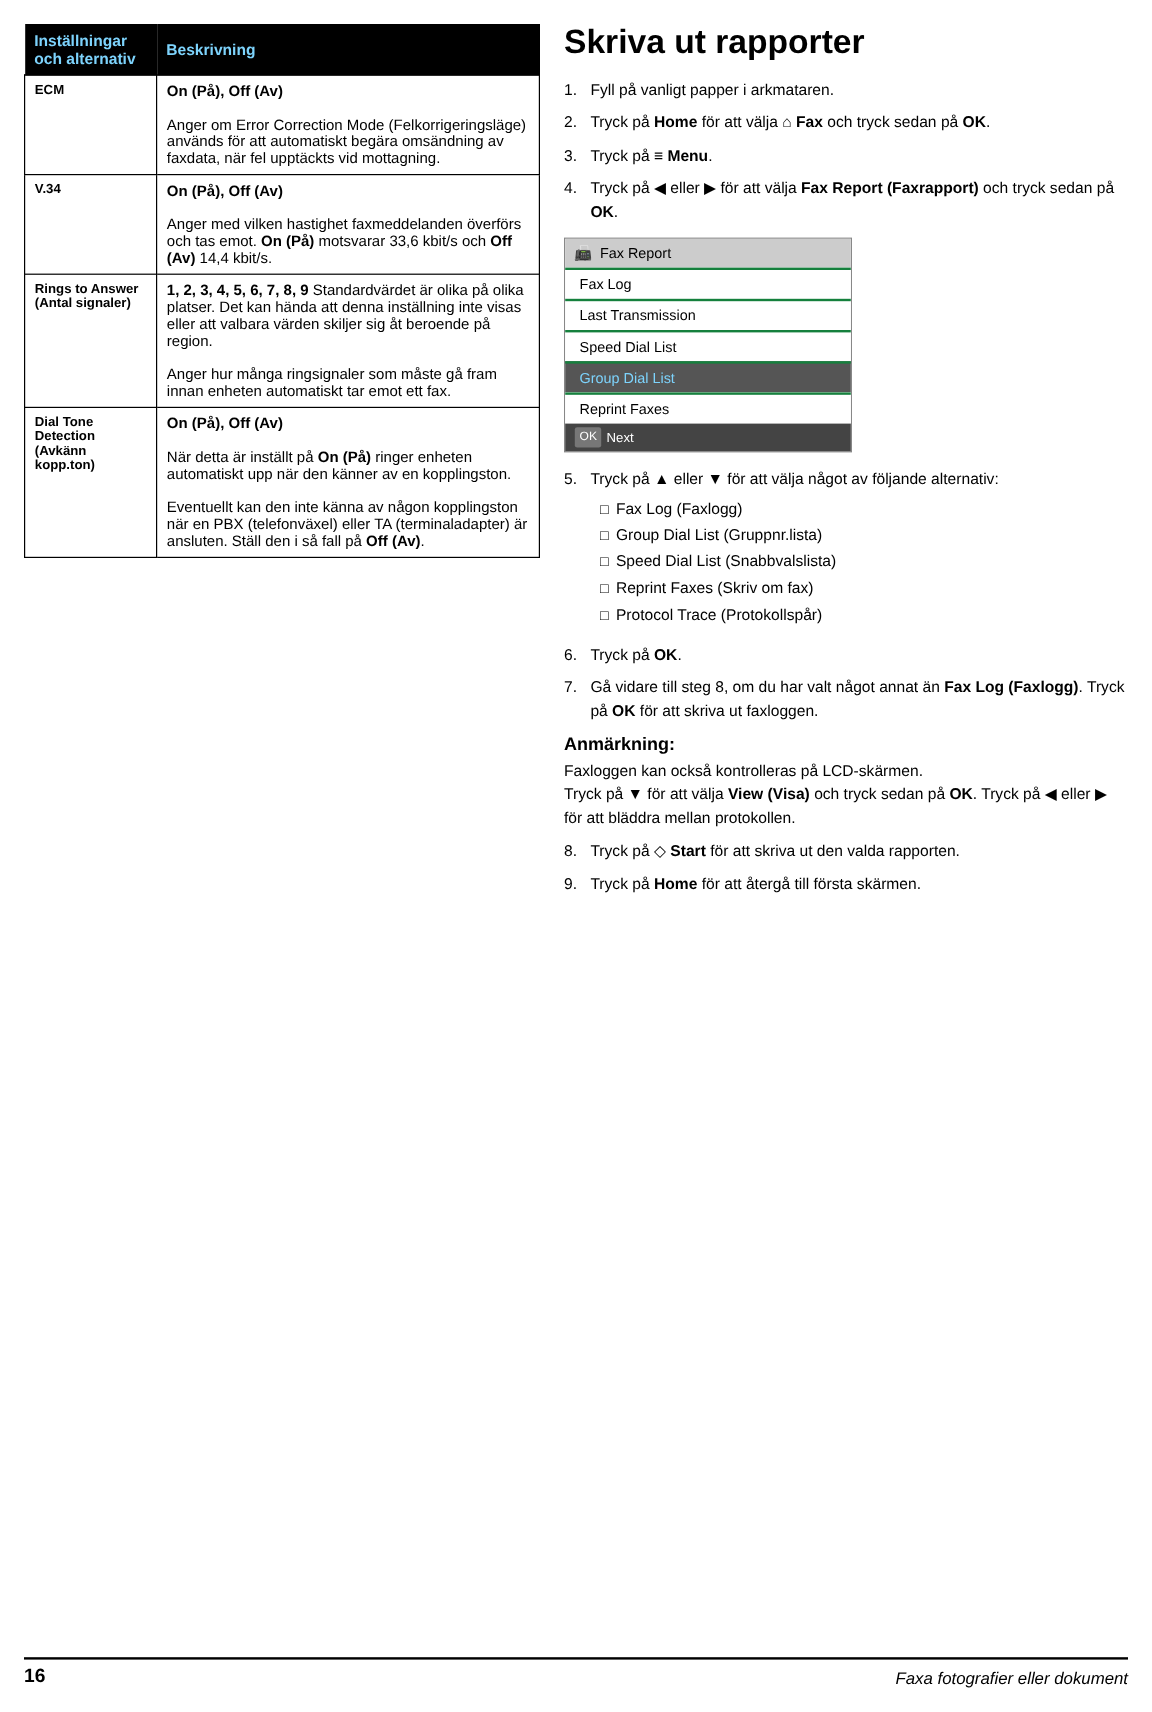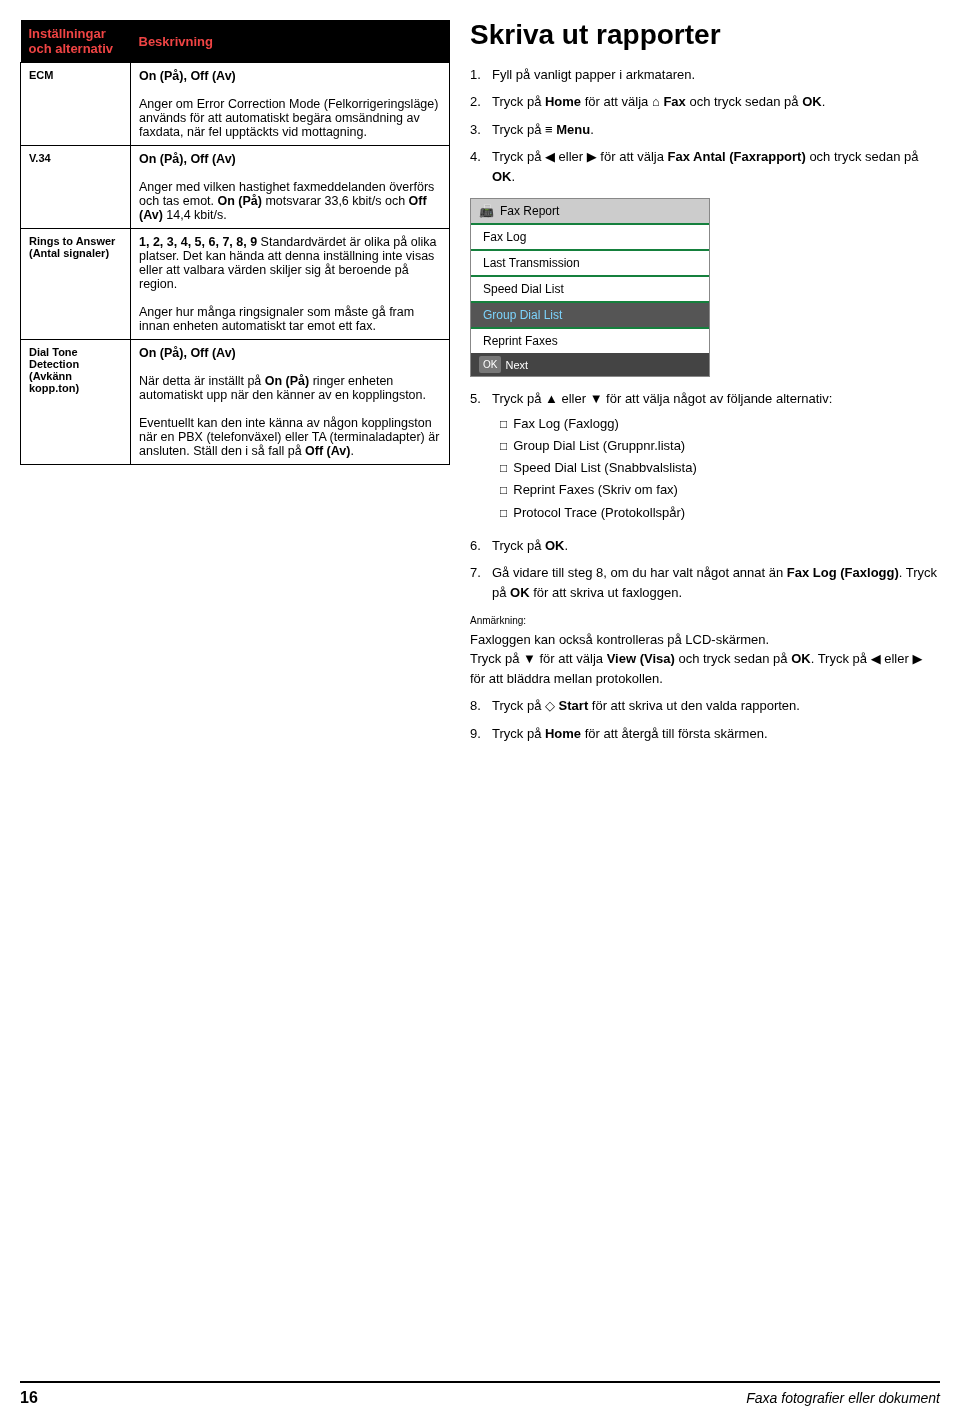--- a/index.html
+++ b/index.html
@@ -33,21 +33,21 @@
     }
 
     table.settings-table {
       width: 100%;
       border-collapse: collapse;
       font-size: 12.5px;
     }
 
     table.settings-table th {
       background: #000;
-      color: #ef4444;
+      color: #7dd3fc;
       padding: 6px 8px;
       text-align: left;
       font-size: 13px;
     }
 
     table.settings-table td {
       border: 1px solid #000;
       padding: 6px 8px;
       vertical-align: top;
     }
@@ -155,22 +155,22 @@
       flex-shrink: 0;
       font-size: 12px;
       margin-top: 1px;
     }
 
     .note-box {
       margin: 8px 0;
     }
 
     .note-label {
-      font-weight: normal;
-      font-size: 10px;
+      font-weight: bold;
+      font-size: 15px;
       text-align: right;
     }
 
     
     .footer {
       border-top: 2px solid #000;
       margin-top: 16px;
       padding-top: 6px;
       display: flex;
       align-items: center;
@@ -252,21 +252,21 @@
         <li>
           <span class="step-content">Fyll på vanligt papper i arkmataren.</span>
         </li>
         <li>
           <span class="step-content">Tryck på <span class="bold">Home</span> för att välja <span class="bold">⌂ Fax</span> och tryck sedan på <span class="bold">OK</span>.</span>
         </li>
         <li>
           <span class="step-content">Tryck på <span class="bold">≡ Menu</span>.</span>
         </li>
         <li>
-          <span class="step-content">Tryck på ◀ eller ▶ för att välja <span class="bold">Fax Antal (Faxrapport)</span> och tryck sedan på <span class="bold">OK</span>.</span>
+          <span class="step-content">Tryck på ◀ eller ▶ för att välja <span class="bold">Fax Report (Faxrapport)</span> och tryck sedan på <span class="bold">OK</span>.</span>
         </li>
       </ol>
 
       <div class="fax-report-box">
         <div class="fax-report-title">
           <span>📠</span>
           <span>Fax Report</span>
         </div>
         <div class="fax-report-item">Fax Log</div>
         <div class="fax-report-item">Last Transmission</div>

